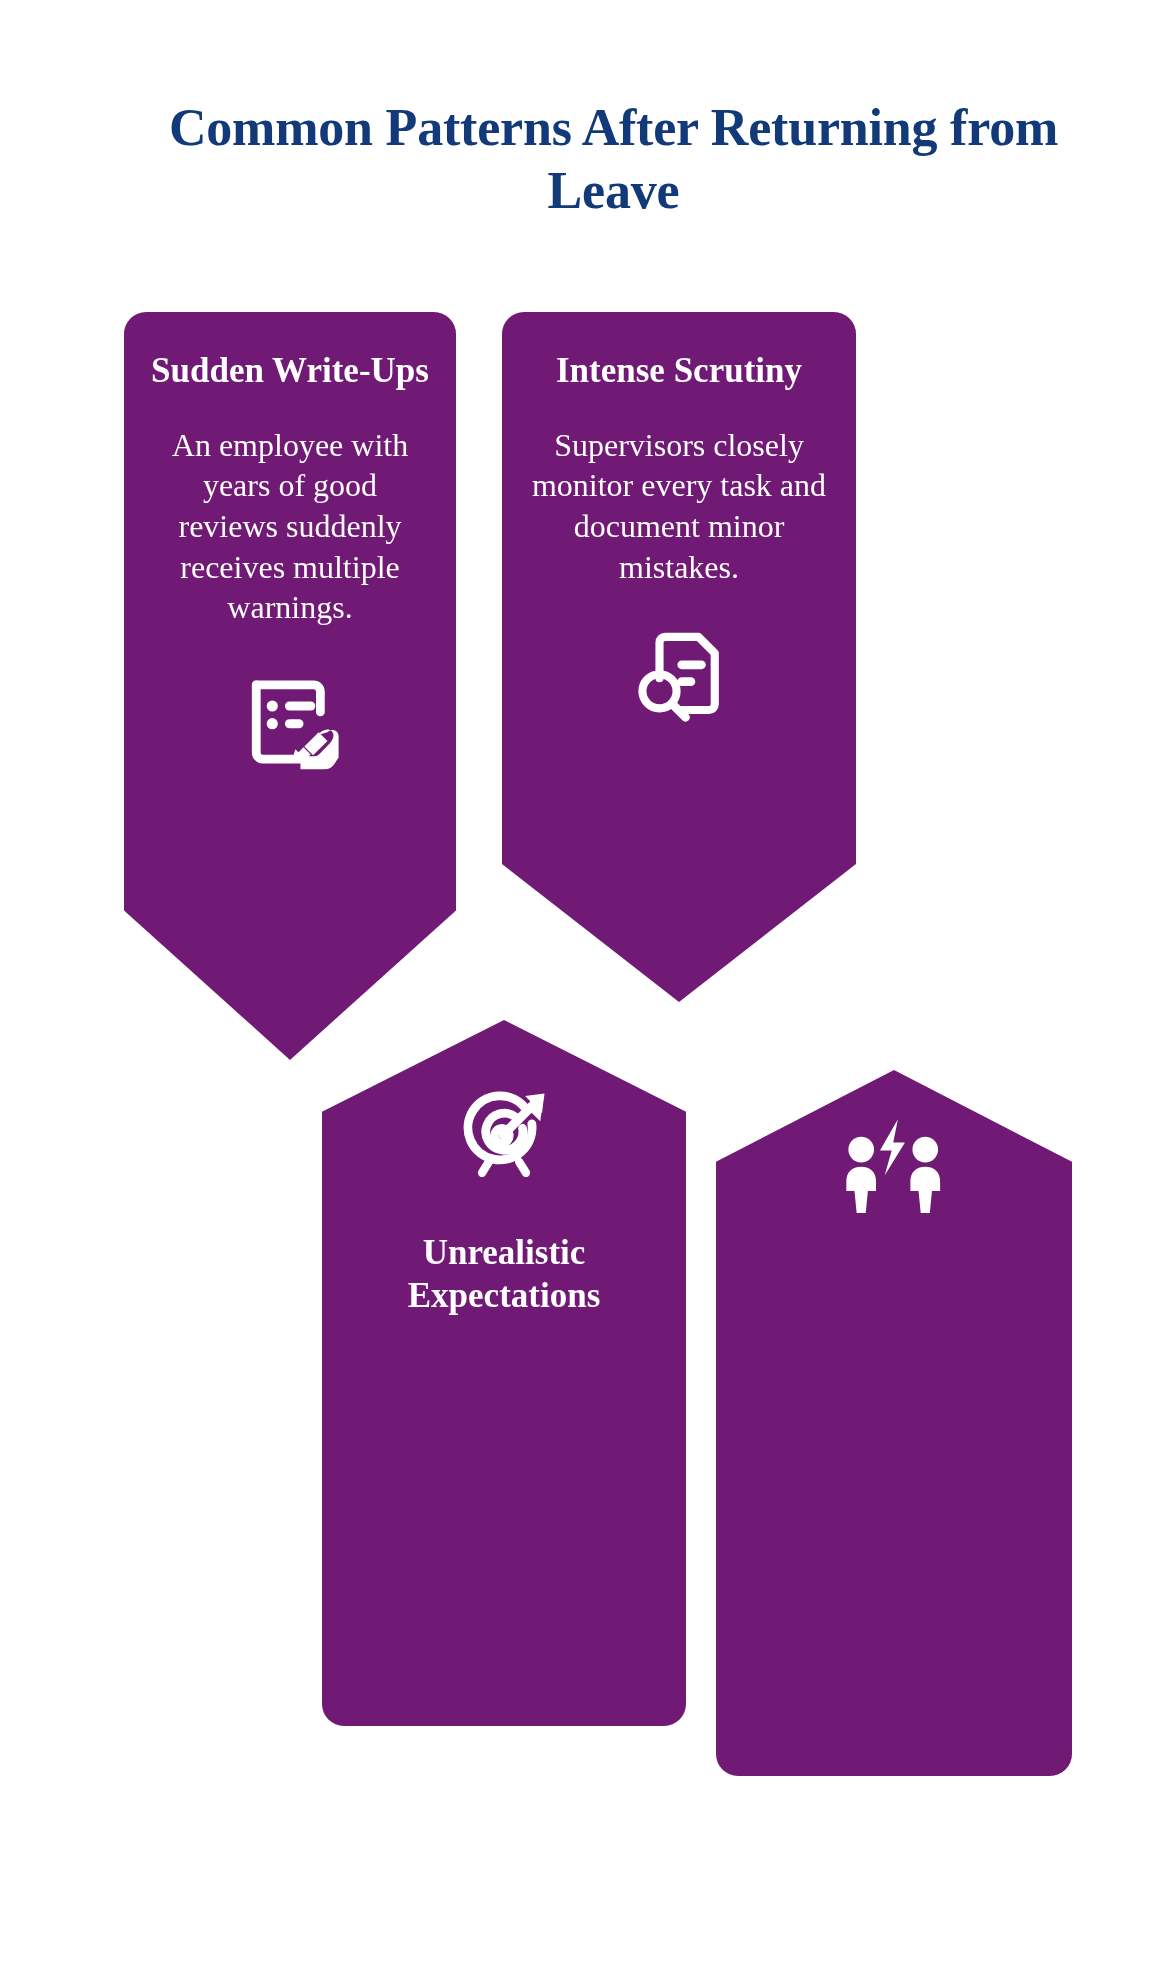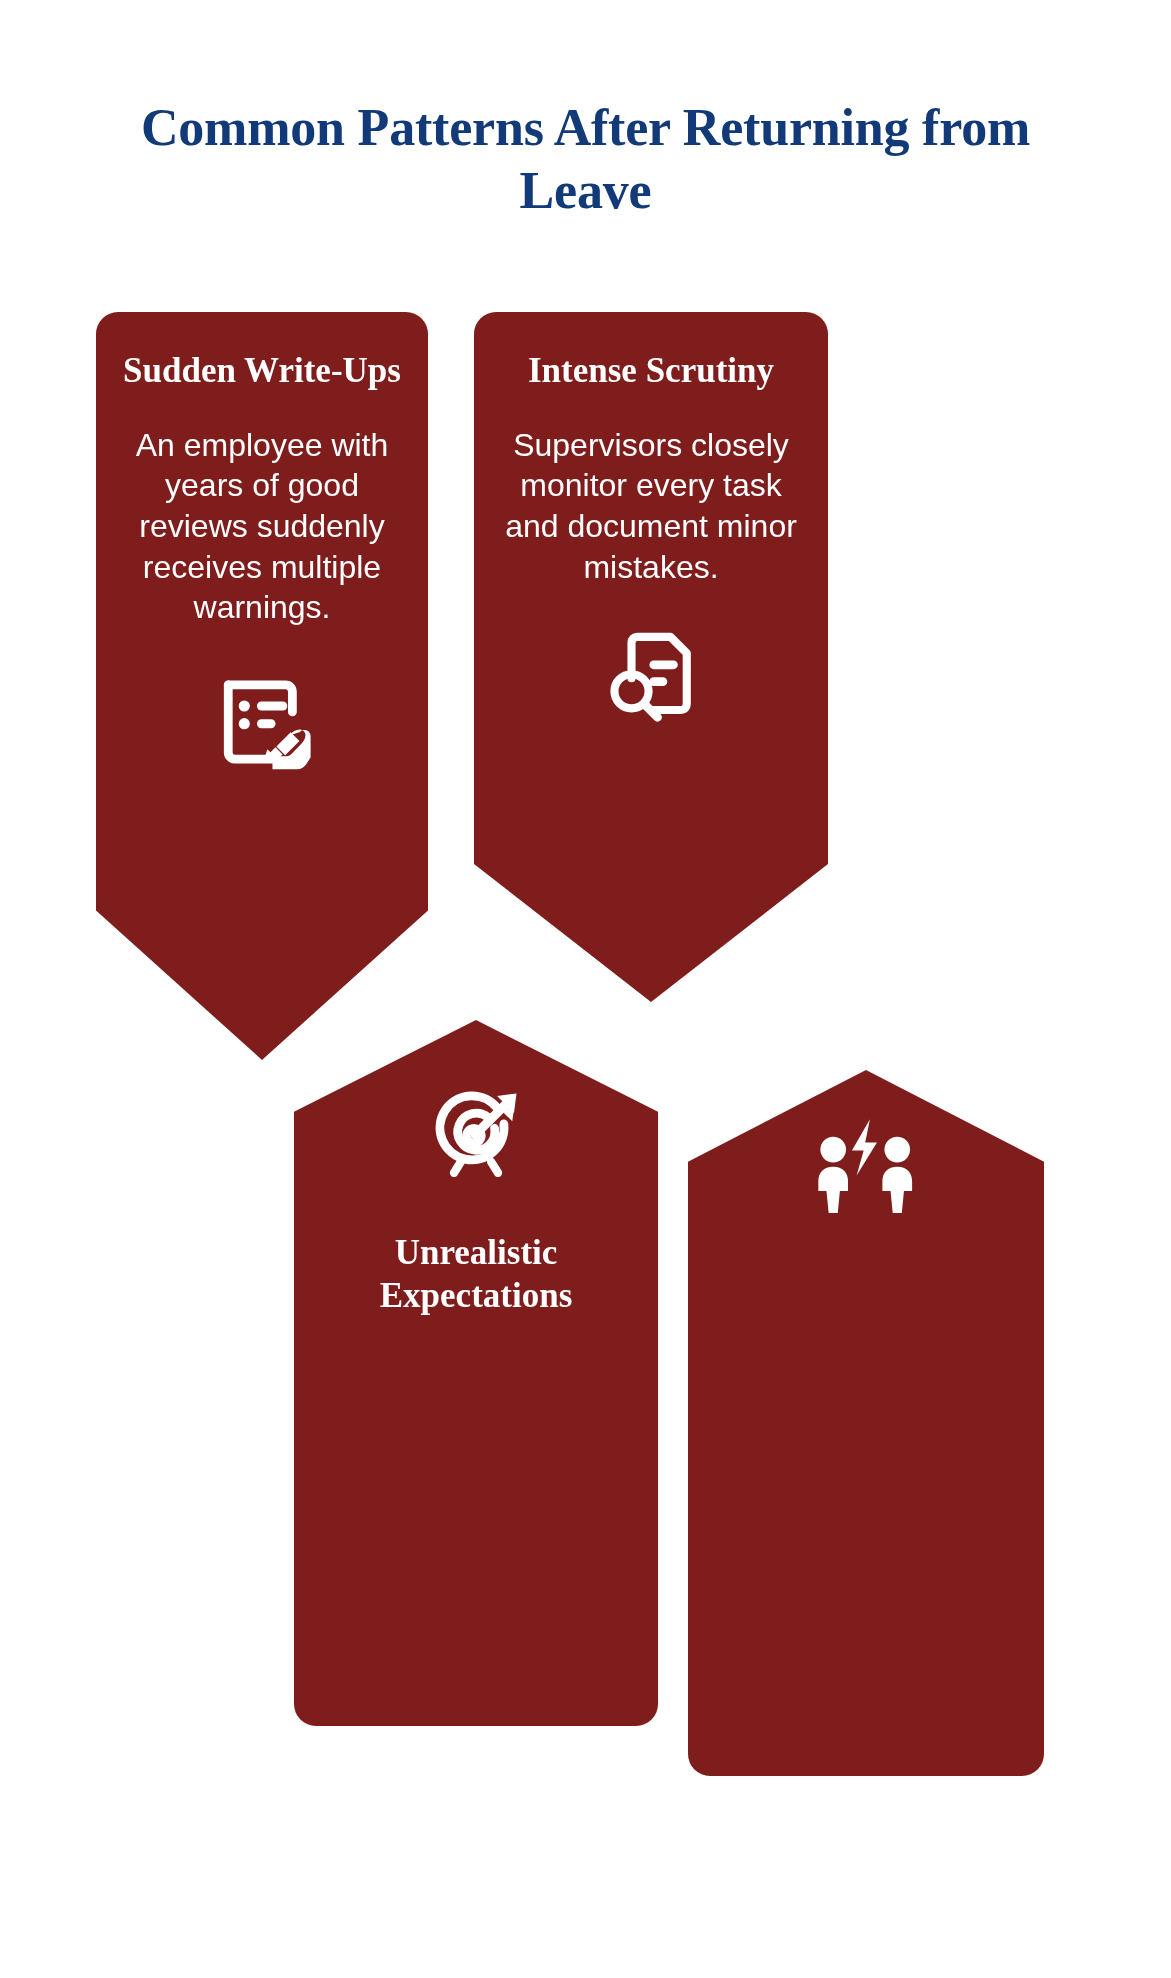--- a/index.html
+++ b/index.html
@@ -10,20 +10,21 @@
     background: #ffffff;
     font-family: "Liberation Serif", "DejaVu Serif", serif;
     overflow: hidden;
   }
 
   #infographic {
     position: relative;
     width: 929px;
     height: 1978px;
     background: #ffffff;
+    margin-left: 28px;
   }
 
   
   .title-wrap {
     position: absolute;
     left: 0;
     top: 96px;
     width: 1171px;
     text-align: center;
     padding: 0 110px;
@@ -41,21 +42,21 @@
   .cards {
     position: absolute;
     left: 0;
     top: 0;
     width: 1171px;
     height: 1978px;
   }
 
   .card {
     position: absolute;
-    background: #7f1d1d;
+    background: #701a75;
     color: #ffffff;
     text-align: center;
     padding: 0 26px;
     display: flex;
     flex-direction: column;
     align-items: center;
   }
 
   
   .card.row-top {
@@ -81,21 +82,21 @@
 
   .card-heading {
     font-family: "Liberation Serif", "DejaVu Serif", serif;
     font-weight: bold;
     font-size: 35px;
     line-height: 1.22;
     color: #ffffff;
   }
 
   .card-body {
-    font-family: Liberation Sans, sans-serif;
+    font-family: Liberation Serif, serif;
     font-weight: normal;
     font-size: 32px;
     line-height: 1.27;
     color: #ffffff;
   }
 
   .card-icon {
     display: block;
     color: #ffffff;
   }

